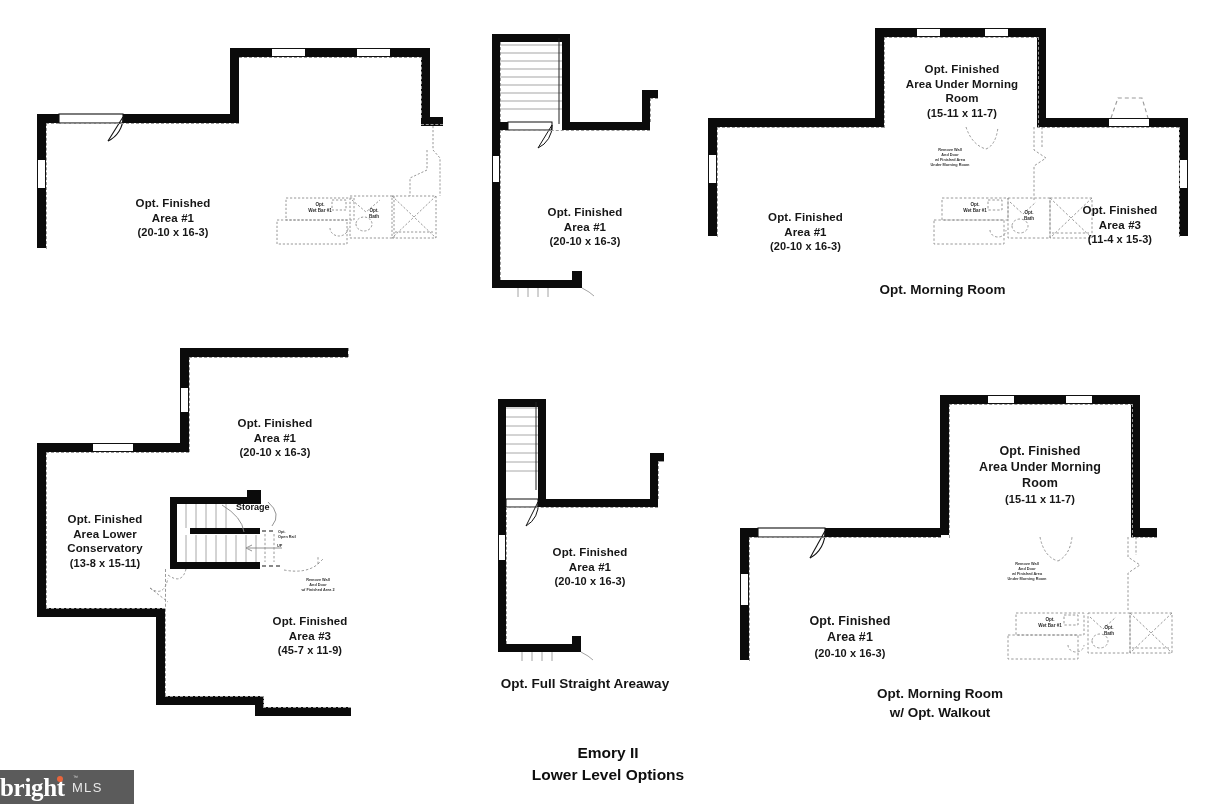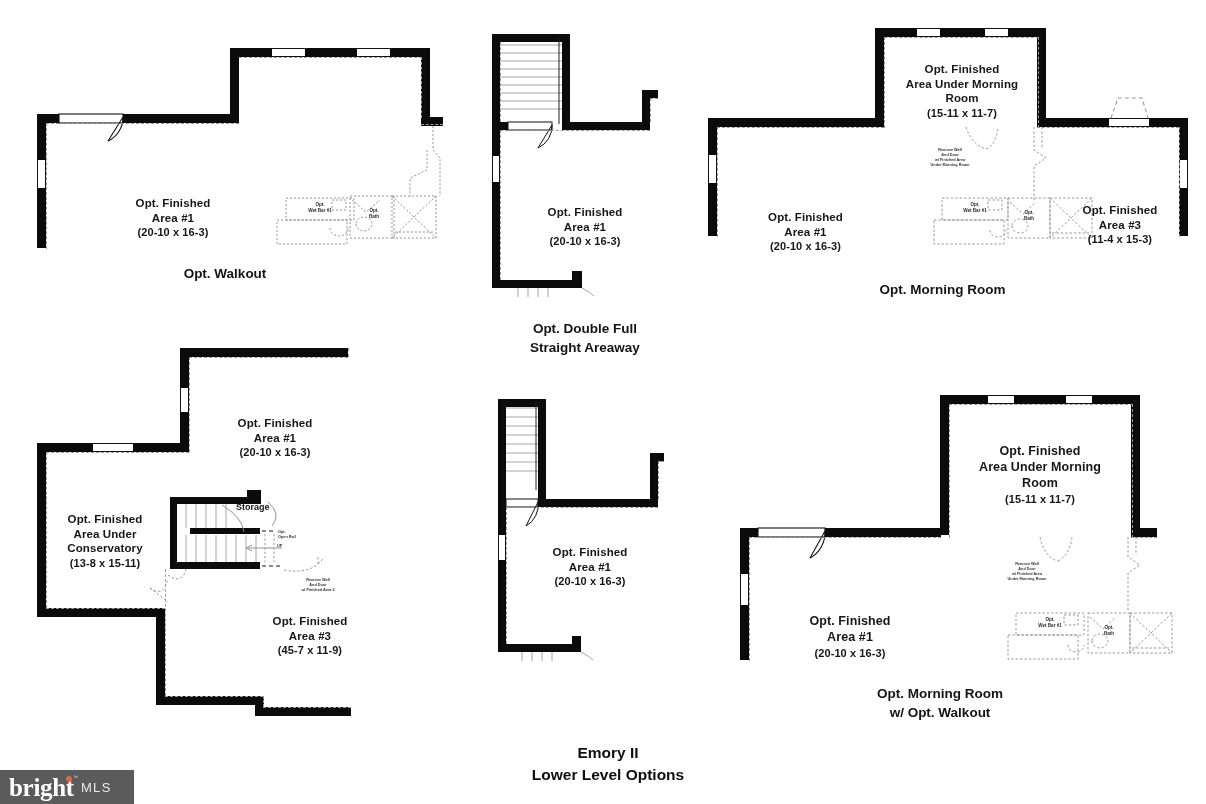--- a/index.html
+++ b/index.html
@@ -35,21 +35,21 @@
   .storage-lbl{position:absolute;font-size:9px;font-weight:700;color:#111;white-space:nowrap;}
 
   .sheet-title{position:absolute;text-align:center;font-size:15.5px;font-weight:700;line-height:1.45;color:#0e0e0e;white-space:nowrap;}
 
   svg.ov{position:absolute;left:0;top:0;overflow:visible;}
 
   
   .wm{position:absolute;left:0;top:770px;width:134px;height:34px;background:#5b5b5b;
       display:flex;align-items:center;}
   .wm-bright{font-family:"Liberation Serif", serif;font-size:25px;font-weight:700;color:#fff;
-      margin-left:9px;letter-spacing:-.3px;position:relative;line-height:1;}
+      letter-spacing:-.3px;position:relative;line-height:1;}
   .wm-dot{position:absolute;width:6px;height:6px;border-radius:50%;background:#e8653c;right:2px;top:1px;}
   .wm-mls{font-size:13px;color:#e9e9e9;margin-left:7px;letter-spacing:1.4px;font-weight:400;}
   .wm-tm{position:absolute;font-size:5px;color:#dcdcdc;left:73px;top:4px;}
 </style>
 </head>
 <body>
 
 <div class="sheet">
 
 <div class="plan" style="left:0px;top:0px;width:460px;height:300px;">
@@ -107,23 +107,20 @@
   <div class="tiny" style="left:357px;top:208px;width:34px;">
     <span>Opt.</span><br><span>Bath</span>
   </div>
 
   <div class="lbl room-lbl" style="left:58px;top:196px;width:230px;">
     <span>Opt. Finished</span><br>
     <span>Area #1</span><br>
     <span class="dim">(20-10 x 16-3)</span>
   </div>
 
-  <div class="plan-title" style="left:110px;top:265px;width:230px;">
-    <span>Opt. Walkout</span>
-  </div>
 </div>
 
 <div class="plan" style="left:460px;top:0px;width:250px;height:360px;">
 
   <div class="wall" style="left:32px;top:34px;width:8px;height:96px;"></div>
   <div class="wall" style="left:32px;top:34px;width:78px;height:8px;"></div>
   <div class="wall" style="left:102px;top:34px;width:8px;height:96px;"></div>
   <div class="wall" style="left:102px;top:122px;width:80px;height:8px;"></div>
   <div class="wall" style="left:182px;top:90px;width:8px;height:40px;"></div>
   <div class="wall" style="left:182px;top:90px;width:16px;height:8px;"></div>
@@ -167,24 +164,20 @@
   <div class="dash-t" style="left:40px;top:130px;width:150px;"></div>
   <div class="dash-l" style="left:40px;top:130px;height:150px;"></div>
   <div class="dash-l" style="left:40px;top:42px;height:80px;"></div>
 
   <div class="lbl room-lbl" style="left:35px;top:205px;width:180px;">
     <span>Opt. Finished</span><br>
     <span>Area #1</span><br>
     <span class="dim">(20-10 x 16-3)</span>
   </div>
 
-  <div class="plan-title" style="left:10px;top:320px;width:230px;">
-    <span>Opt. Double Full</span><br>
-    <span>Straight Areaway</span>
-  </div>
 </div>
 
 <div class="plan" style="left:690px;top:0px;width:510px;height:310px;">
 
   <div class="wall" style="left:185px;top:28px;width:42px;height:9px;"></div>
   <div class="wall" style="left:250px;top:28px;width:45px;height:9px;"></div>
   <div class="wall" style="left:318px;top:28px;width:38px;height:9px;"></div>
   <div class="wall" style="left:185px;top:28px;width:9px;height:98px;"></div>
   <div class="wall" style="left:347px;top:28px;width:9px;height:98px;"></div>
   <div class="win-h" style="left:227px;top:28px;width:23px;height:9px;"></div>
@@ -345,21 +338,21 @@
   <div class="micro" style="left:277px;top:214px;width:16px;text-align:left;">UP</div>
   <div class="micro" style="left:268px;top:248px;width:100px;">Remove Wall<br>And Door<br>w/ Finished Area 2</div>
 
   <div class="lbl room-lbl" style="left:185px;top:86px;width:180px;">
     <span>Opt. Finished</span><br>
     <span>Area #1</span><br>
     <span class="dim">(20-10 x 16-3)</span>
   </div>
   <div class="lbl room-lbl" style="left:30px;top:182px;width:150px;">
     <span>Opt. Finished</span><br>
-    <span>Area Under</span><br>
+    <span>Area Lower</span><br>
     <span>Conservatory</span><br>
     <span class="dim">(13-8 x 15-11)</span>
   </div>
   <div class="lbl room-lbl" style="left:230px;top:284px;width:160px;">
     <span>Opt. Finished</span><br>
     <span>Area #3</span><br>
     <span class="dim">(45-7 x 11-9)</span>
   </div>
 
 </div>
@@ -408,20 +401,23 @@
   <div class="dash-r" style="left:198px;top:81px;height:38px;"></div>
   <div class="dash-t" style="left:46px;top:127px;width:152px;"></div>
   <div class="dash-l" style="left:46px;top:127px;height:137px;"></div>
 
   <div class="lbl room-lbl" style="left:40px;top:165px;width:180px;">
     <span>Opt. Finished</span><br>
     <span>Area #1</span><br>
     <span class="dim">(20-10 x 16-3)</span>
   </div>
 
+  <div class="plan-title" style="left:0px;top:295px;width:250px;">
+    <span>Opt. Full Straight Areaway</span>
+  </div>
 </div>
 
 <div class="plan" style="left:720px;top:385px;width:480px;height:340px;">
 
   <div class="wall" style="left:220px;top:10px;width:48px;height:9px;"></div>
   <div class="wall" style="left:294px;top:10px;width:52px;height:9px;"></div>
   <div class="wall" style="left:372px;top:10px;width:48px;height:9px;"></div>
   <div class="wall" style="left:220px;top:10px;width:9px;height:140px;"></div>
   <div class="wall" style="left:411px;top:10px;width:9px;height:140px;"></div>
   <div class="win-h" style="left:268px;top:10px;width:26px;height:9px;"></div>

